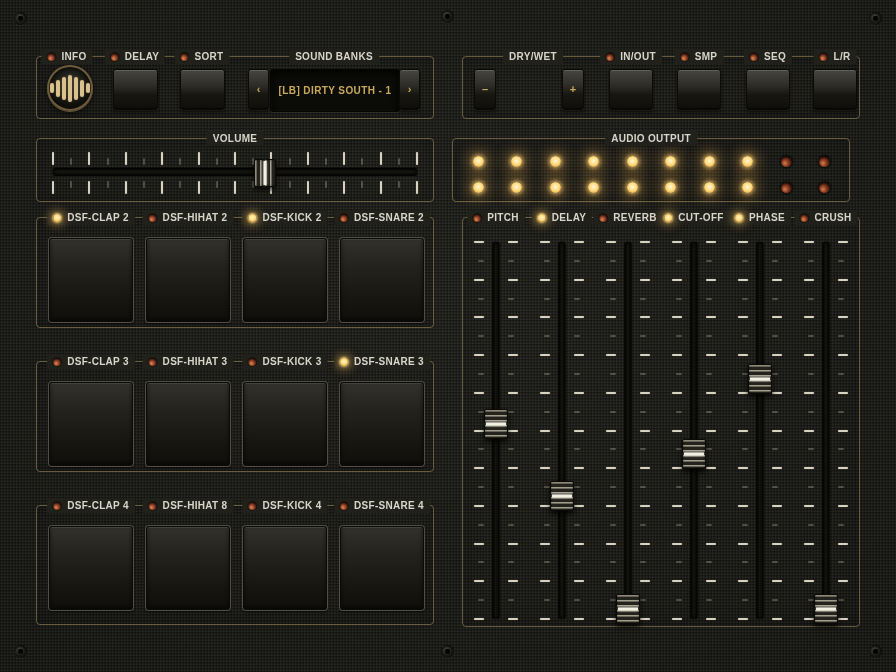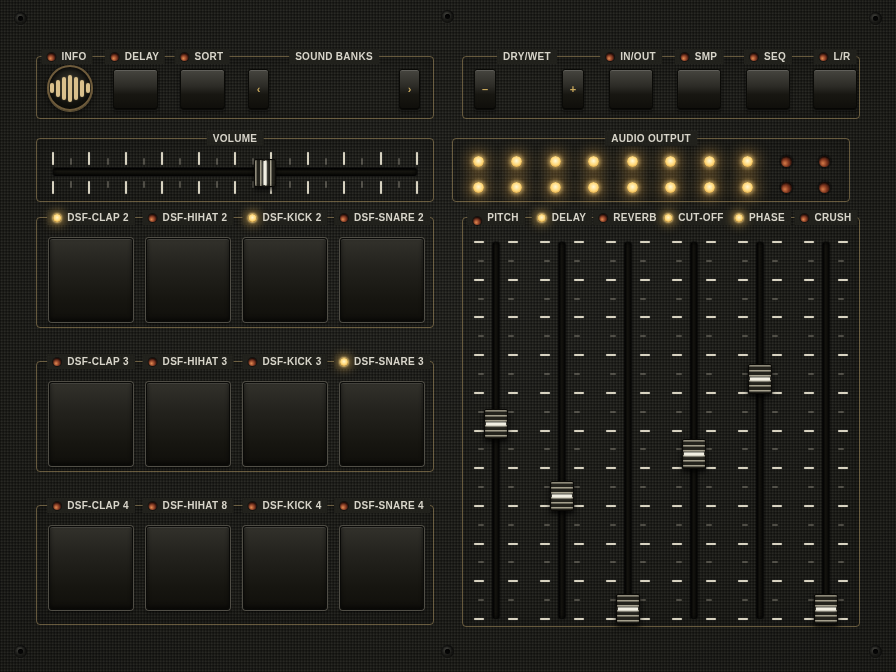--- a/index.html
+++ b/index.html
@@ -167,27 +167,30 @@
       <span class="wbar" style="height:27px"></span>
       <span class="wbar" style="height:23px"></span>
       <span class="wbar" style="height:17px"></span>
       <span class="wbar" style="height:10px"></span>
     </button>
     <button class="btn" style="left:76px;top:12px;width:45px;height:41px"></button>
     <button class="btn" style="left:143px;top:12px;width:45px;height:41px"></button>
     <button class="btn arrow" style="left:211px;top:12px;width:21px;height:41px">
         <span>‹</span>
       </button>
+    <div class="display" style="left:233px;top:12px;width:128px;height:41px">
+      <span>[LB] DIRTY SOUTH - 1</span>
+    </div>
     <button class="btn arrow" style="left:362px;top:12px;width:21px;height:41px">
         <span>›</span>
       </button>
   </section>
 
   <section class="group" style="left:462px;top:56px;width:396px;height:61px">
-    <div class="legend" style="left:64px">
+    <div class="legend" style="left:70px">
       <span class="lbl">DRY/WET</span>
     </div>
     <div class="legend" style="left:168px">
       <span class="led"></span>
       <span class="lbl">IN/OUT</span>
     </div>
     <div class="legend" style="left:236px">
       <span class="led"></span>
       <span class="lbl">SMP</span>
     </div>
@@ -349,21 +352,21 @@
       </div>
       <button class="pad" style="left: 206px;"></button>
       <div class="legend" style="left: 345px;">
         <span class="led"></span>
         <span class="lbl">DSF-SNARE 4</span>
       </div>
       <button class="pad" style="left: 303px;"></button>
     </section>
 
   <section class="group" id="sliders" style="left:462px;top:217px;width:396px;height:408px">
-      <div class="legend" style="left: 33px; align-items: flex-end;">
+      <div class="legend" style="left: 33px;">
         <span class="led"></span>
         <span class="lbl">PITCH</span>
       </div>
       <div class="scol" style="left: 0px;">
         <div class="strack"></div>
         <div class="stick left bright" style="top: 23px;"></div>
         <div class="stick right bright" style="top: 23px;"></div>
         <div class="stick left dim" style="top: 41.85px;"></div>
         <div class="stick right dim" style="top: 41.85px;"></div>
         <div class="stick left bright" style="top: 60.7px;"></div>

